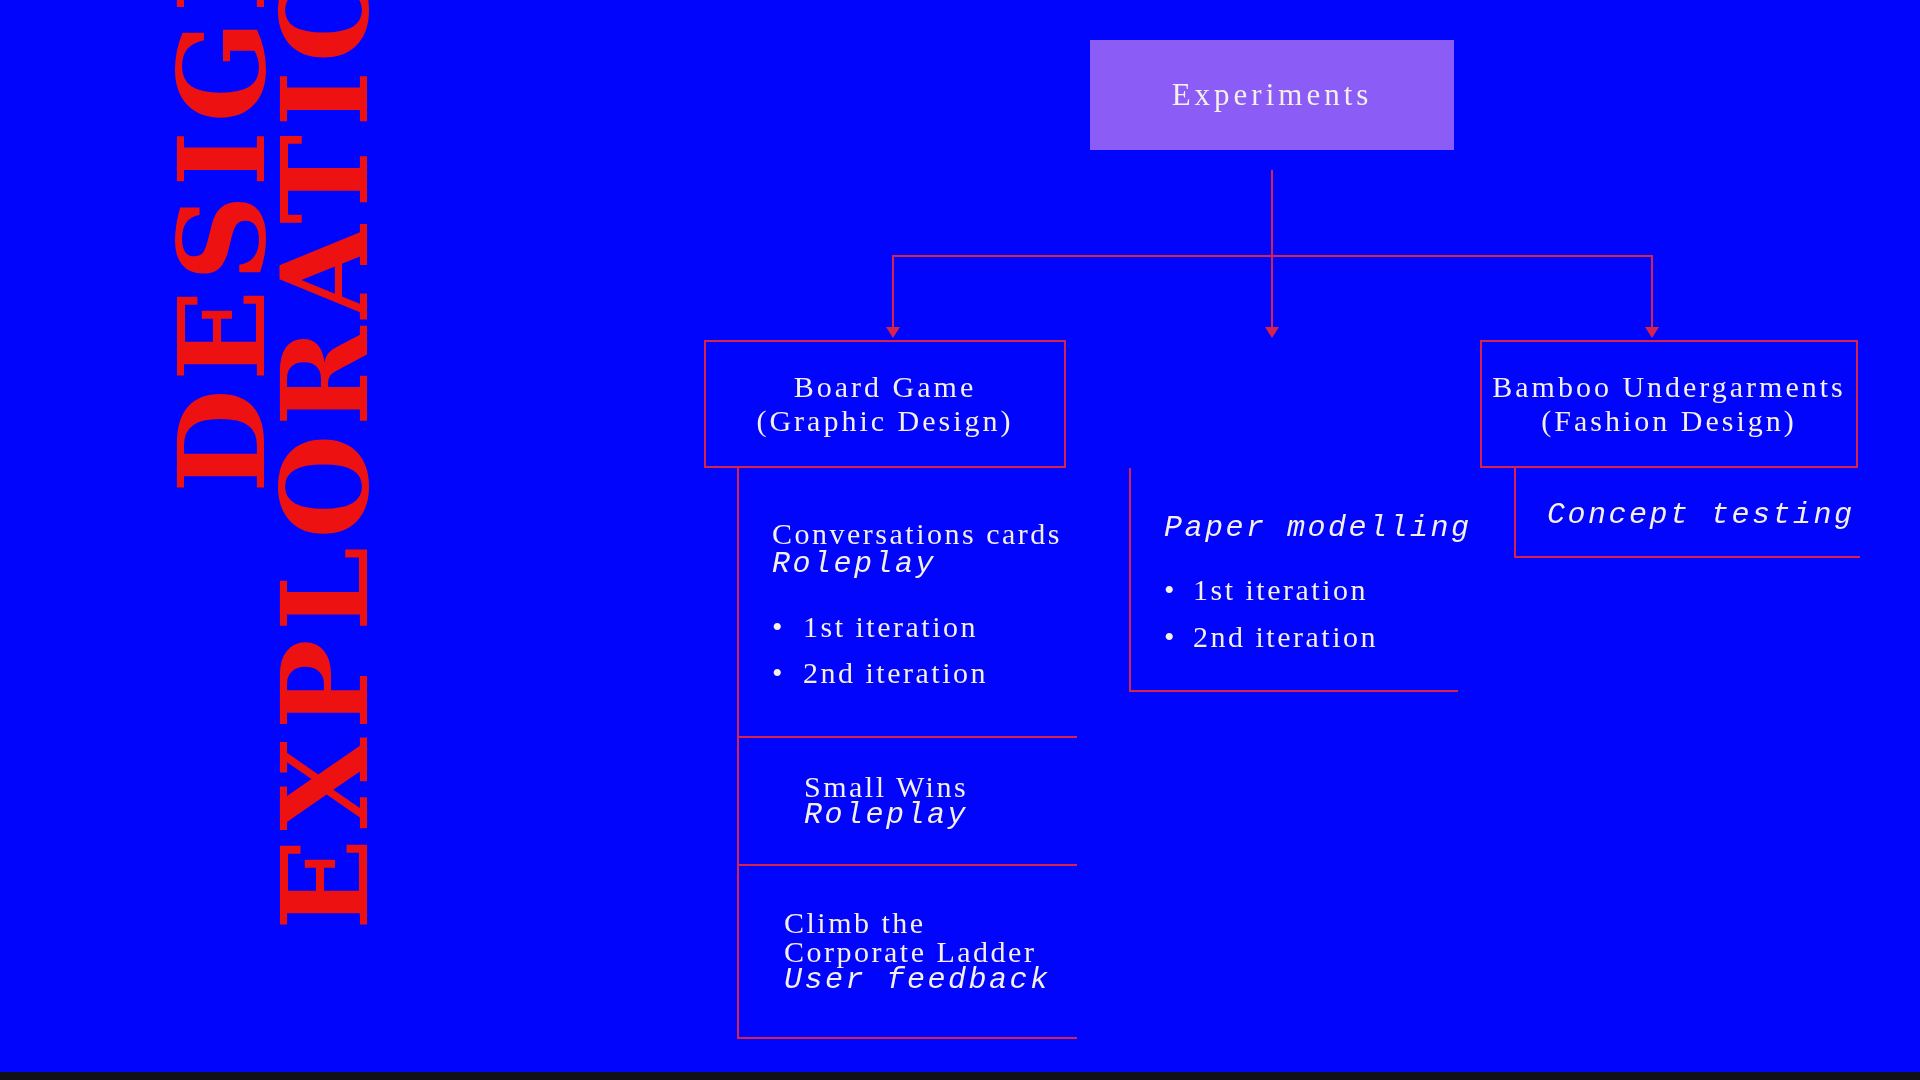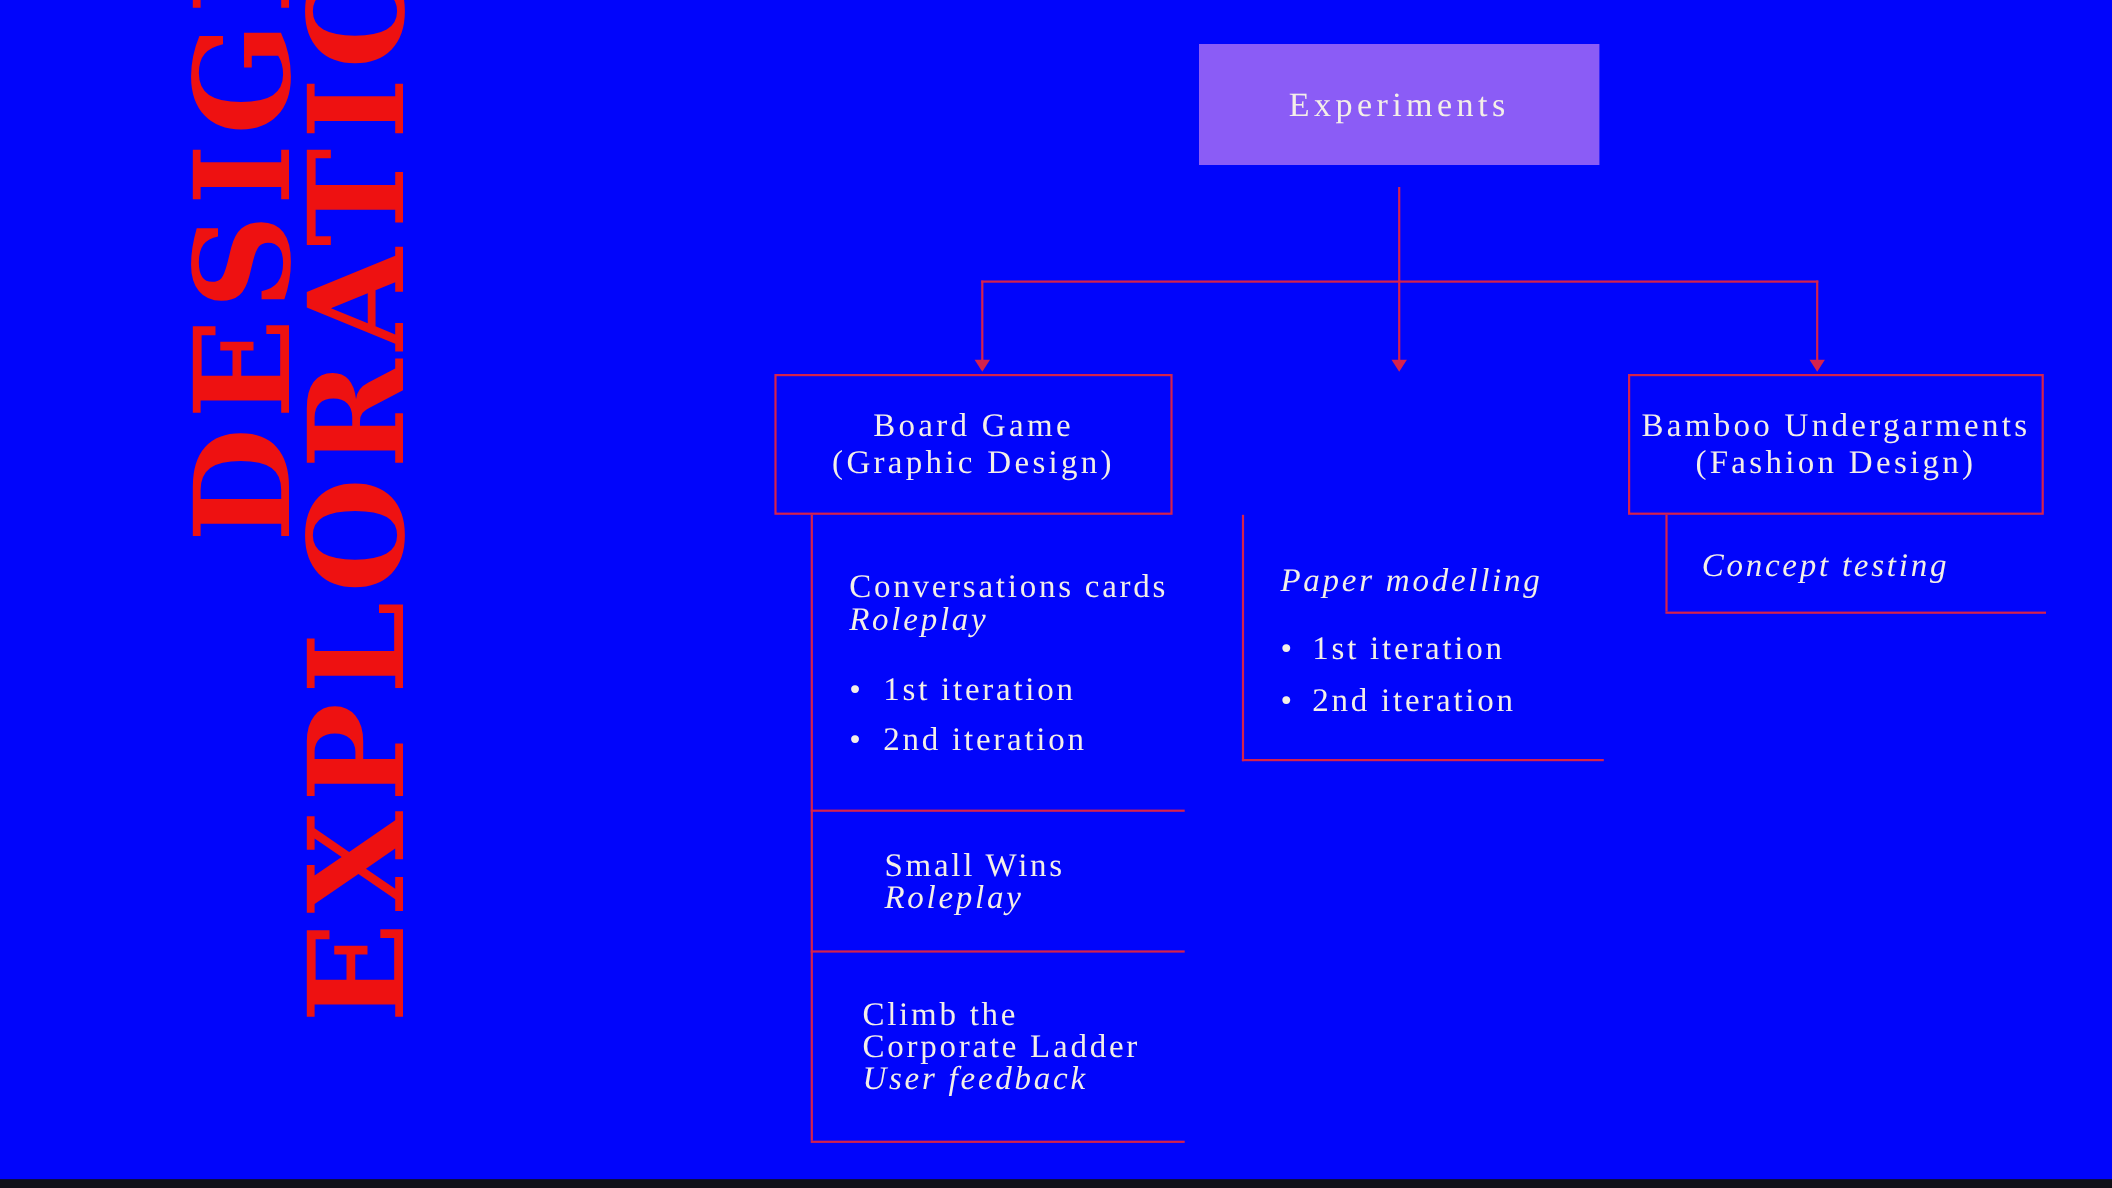--- a/index.html
+++ b/index.html
@@ -44,21 +44,21 @@
   .h-1b{left:737px;top:864px;width:340px;height:2px;}
   .h-1c{left:737px;top:1037px;width:340px;height:2px;}
   .v-2{left:1129px;top:468px;width:2px;height:224px;}
   .h-2{left:1129px;top:690px;width:329px;height:2px;}
   .v-3{left:1514px;top:468px;width:2px;height:88px;}
   .h-3{left:1514px;top:556px;width:346px;height:2px;}
 
   
   .tblock{position:absolute;color:#f4efe8;font-size:30px;letter-spacing:2.5px;
           white-space:nowrap;}
-  .it{font-style:italic;}
+  .it{font-style:italic;font-family:Liberation Mono, monospace;}
   .t-conv {left:772px;top:519px;line-height:30px;}
   .t-bL1  {left:772px;top:612px;line-height:30px;}
   .t-bL2  {left:772px;top:658px;line-height:30px;}
   .t-small{left:772px;top:772px;line-height:29px;margin-left:32px;}
   .t-climb{left:772px;top:908px;line-height:29px;margin-left:12px;}
   .t-paper{left:1164px;top:513px;line-height:30px;}
   .t-bM1  {left:1164px;top:575px;line-height:30px;}
   .t-bM2  {left:1164px;top:622px;line-height:30px;}
   .t-conc {left:1547px;top:500px;line-height:30px;}
   .dot{display:inline-block;width:31px;font-style:normal;}

